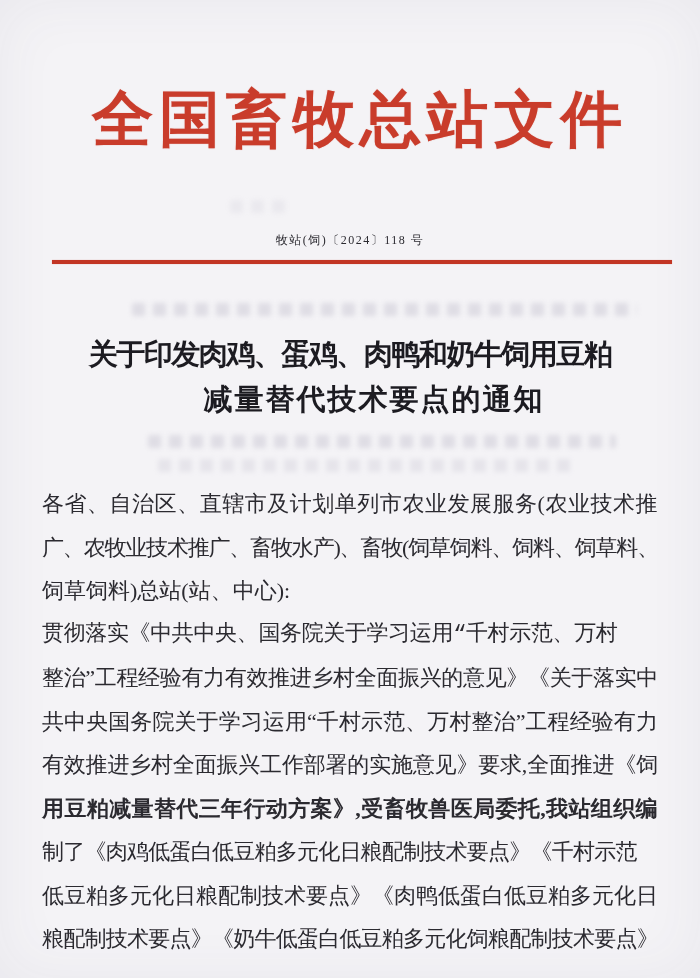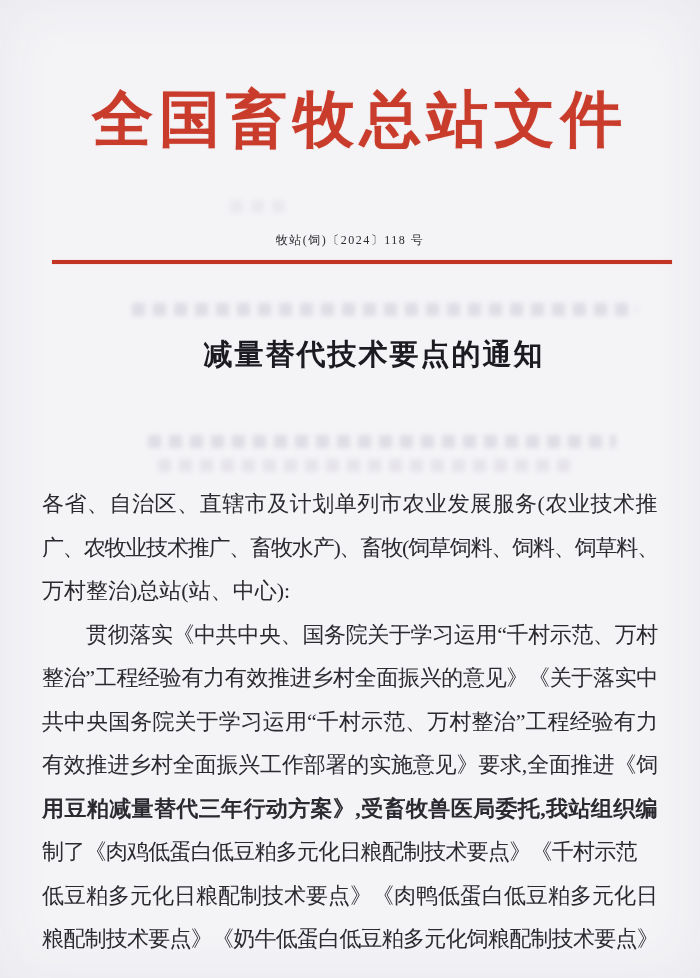--- a/index.html
+++ b/index.html
@@ -59,21 +59,21 @@
     position:absolute;top:482px;left:42px;
     width:616px;
     color:var(--text-dark);
     font-size:22px;
   }
   .jline{
     height:43.5px;line-height:43.5px;
     white-space:nowrap;
     overflow:visible;
   }
-  .jline.indent{margin-left:44px;}
+  .jline.indent{font-family:Liberation Mono, monospace;}
   
   .artifact{
     position:absolute;
     height:13px;border-radius:2px;
     background:repeating-linear-gradient(90deg,#b4b1c2 0 13px,transparent 13px 21px);
     filter:blur(2.5px);
     opacity:.33;
     pointer-events:none;
   }
   .a1{left:132px;top:303px;width:505px;}
@@ -86,27 +86,28 @@
 
 <div class="paper">
 
   <div class="doc-header">全国畜牧总站文件</div>
 
   <div class="doc-number">牧站(饲)〔2024〕118 号</div>
 
   <div class="red-rule"></div>
 
   <div class="doc-title">
+    <div class="t1">关于印发肉鸡、蛋鸡、肉鸭和奶牛饲用豆粕</div>
     <div class="t2">减量替代技术要点的通知</div>
   </div>
 
   <div class="doc-body">
     <div class="jline"><span style="letter-spacing: 0.523996px;">各省、自治区、直辖市及计划单列市农业发展服务(农业技术推</span></div>
     <div class="jline"><span style="letter-spacing: -1.18246px;">广、农牧业技术推广、畜牧水产)、畜牧(饲草饲料、饲料、饲草料、</span></div>
-    <div class="jline short"><span>万村整治)总站(站、中心):</span></div>
+    <div class="jline short"><span>饲草饲料)总站(站、中心):</span></div>
     <div class="jline indent"><span style="letter-spacing: -0.36169px;">贯彻落实《中共中央、国务院关于学习运用“千村示范、万村</span></div>
     <div class="jline"><span style="letter-spacing: -0.336746px;">整治”工程经验有力有效推进乡村全面振兴的意见》《关于落实中</span></div>
     <div class="jline"><span style="letter-spacing: 0.0851293px;">共中央国务院关于学习运用“千村示范、万村整治”工程经验有力</span></div>
     <div class="jline"><span style="letter-spacing: -0.189655px;">有效推进乡村全面振兴工作部署的实施意见》要求,全面推进《饲</span></div>
     <div class="jline"><span style="letter-spacing: 0.37931px; font-weight: bold;">用豆粕减量替代三年行动方案》,受畜牧兽医局委托,我站组织编</span></div>
     <div class="jline"><span style="letter-spacing: -0.758621px;">制了《肉鸡低蛋白低豆粕多元化日粮配制技术要点》《千村示范</span></div>
     <div class="jline"><span style="letter-spacing: 0px;">低豆粕多元化日粮配制技术要点》《肉鸭低蛋白低豆粕多元化日</span></div>
     <div class="jline"><span style="letter-spacing: -0.758621px;">粮配制技术要点》《奶牛低蛋白低豆粕多元化饲粮配制技术要点》</span></div>
   </div>
 

